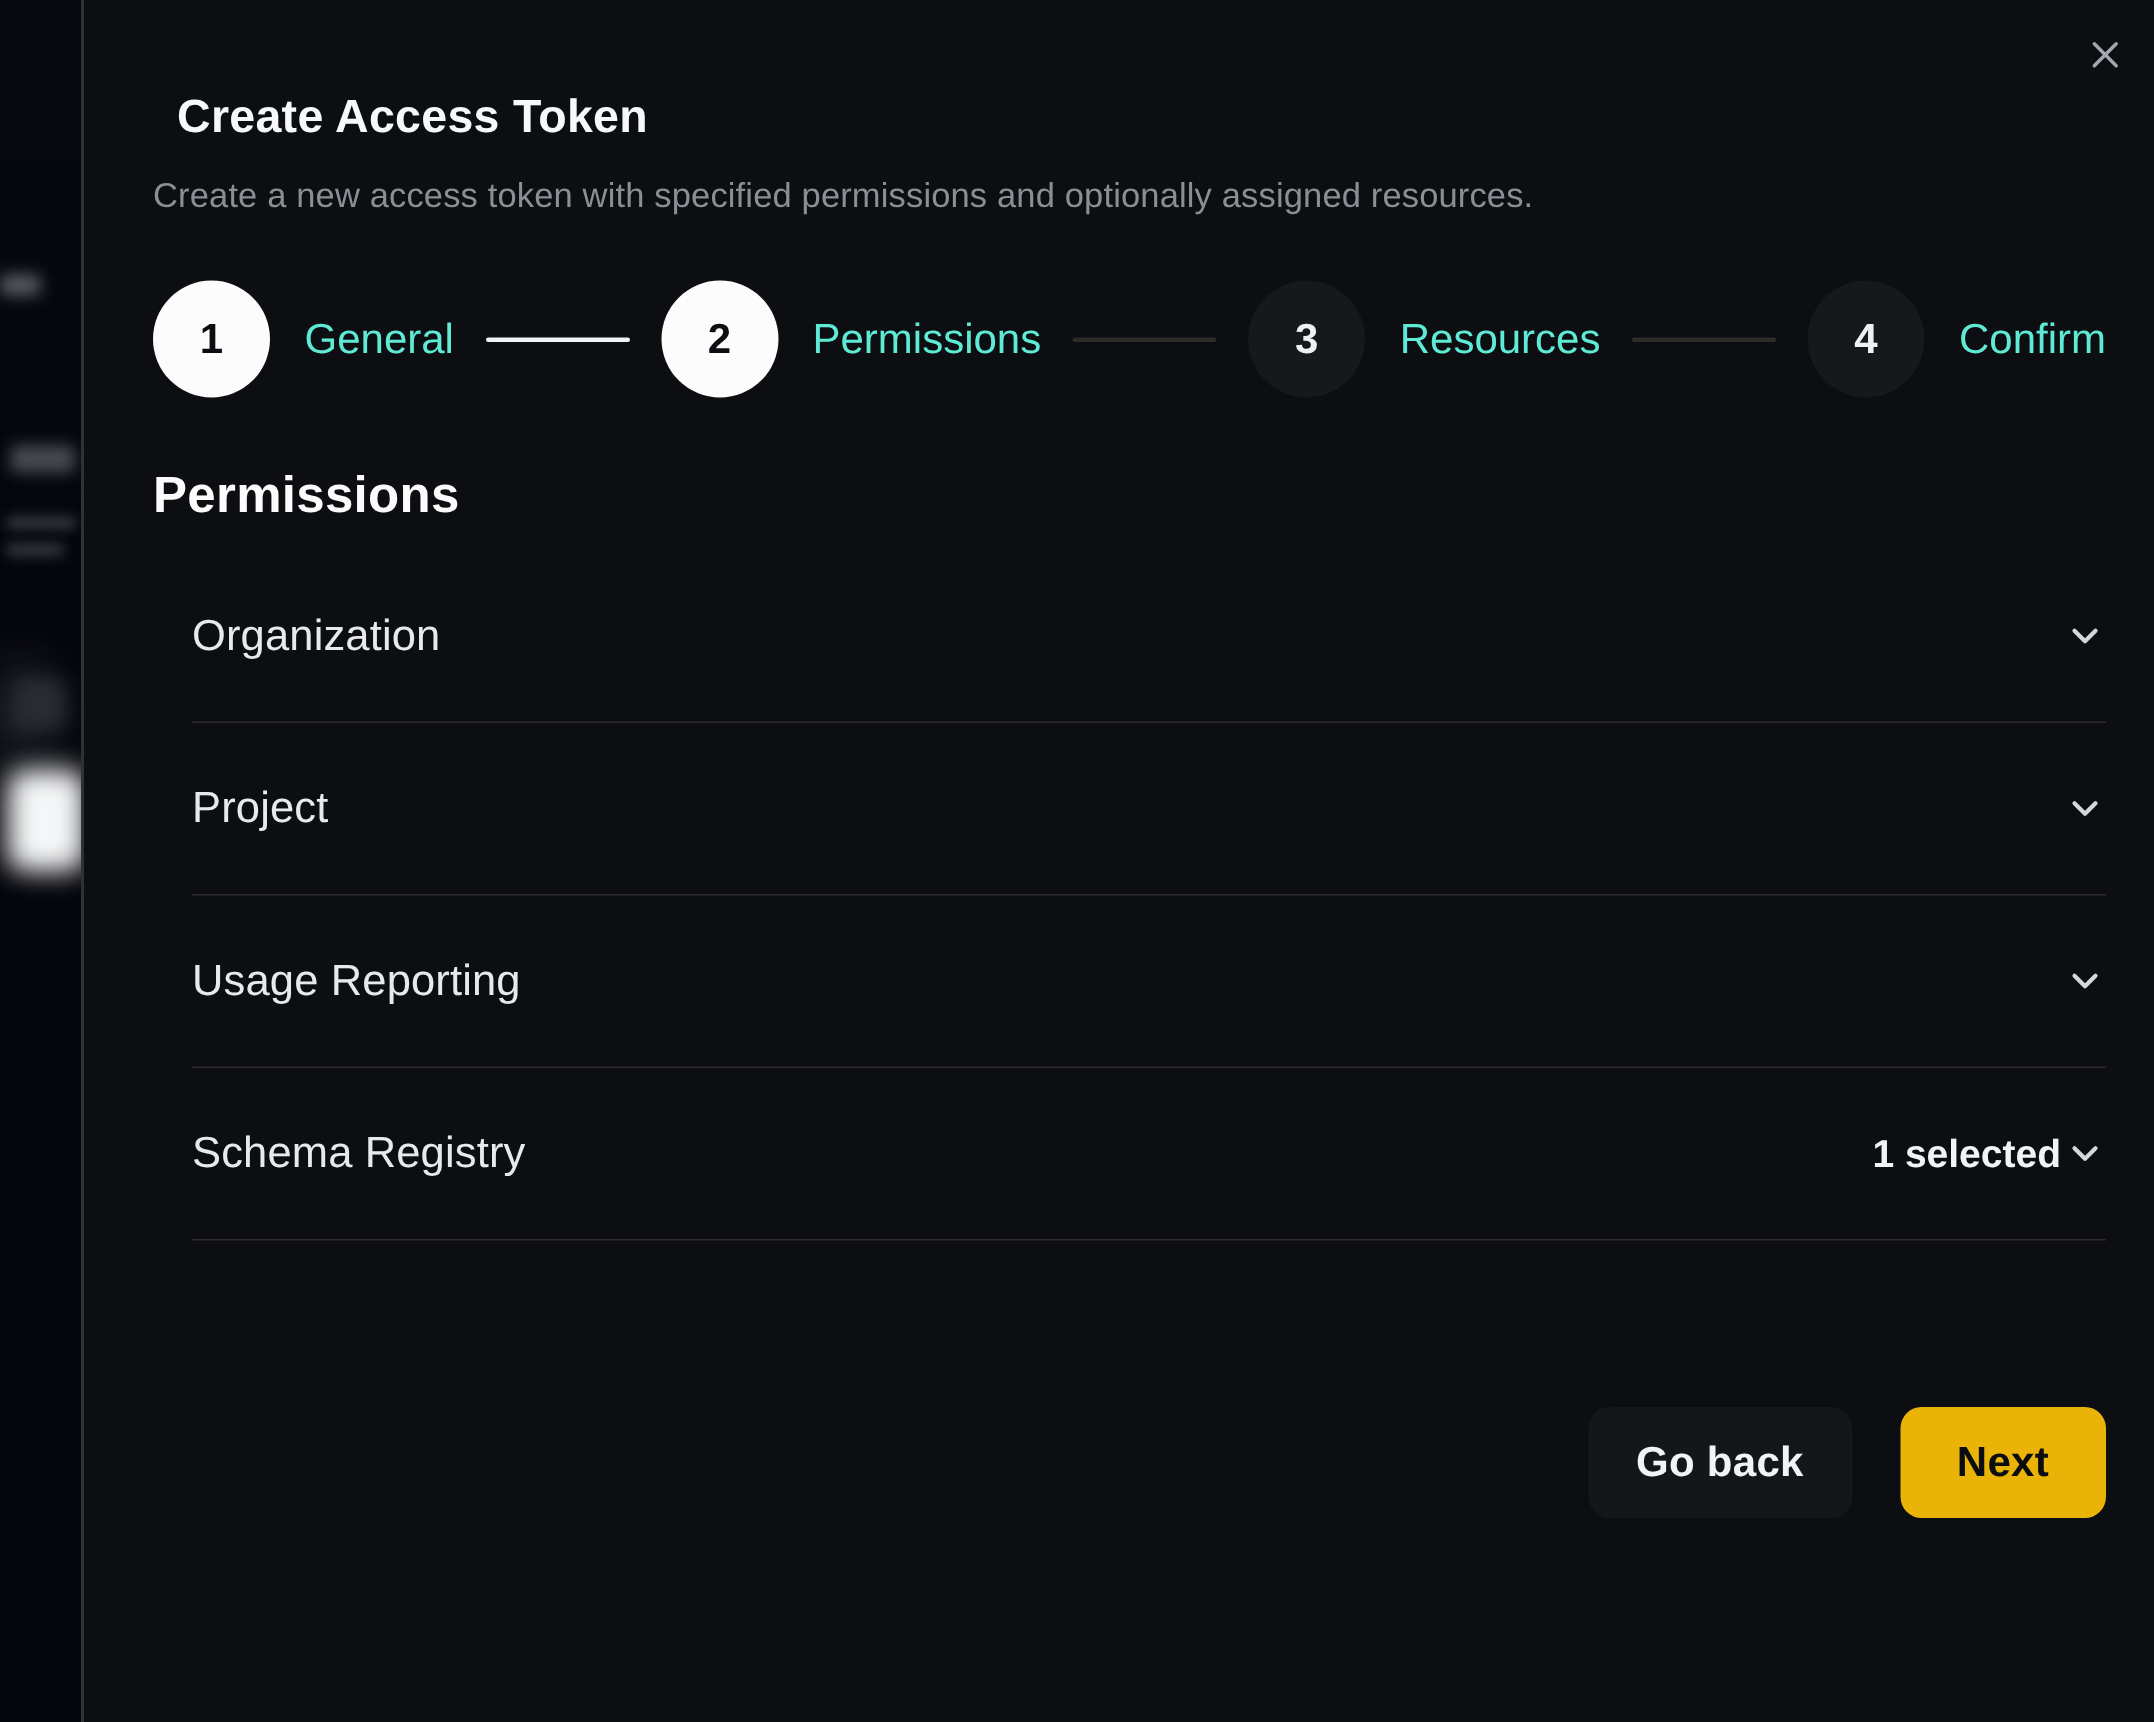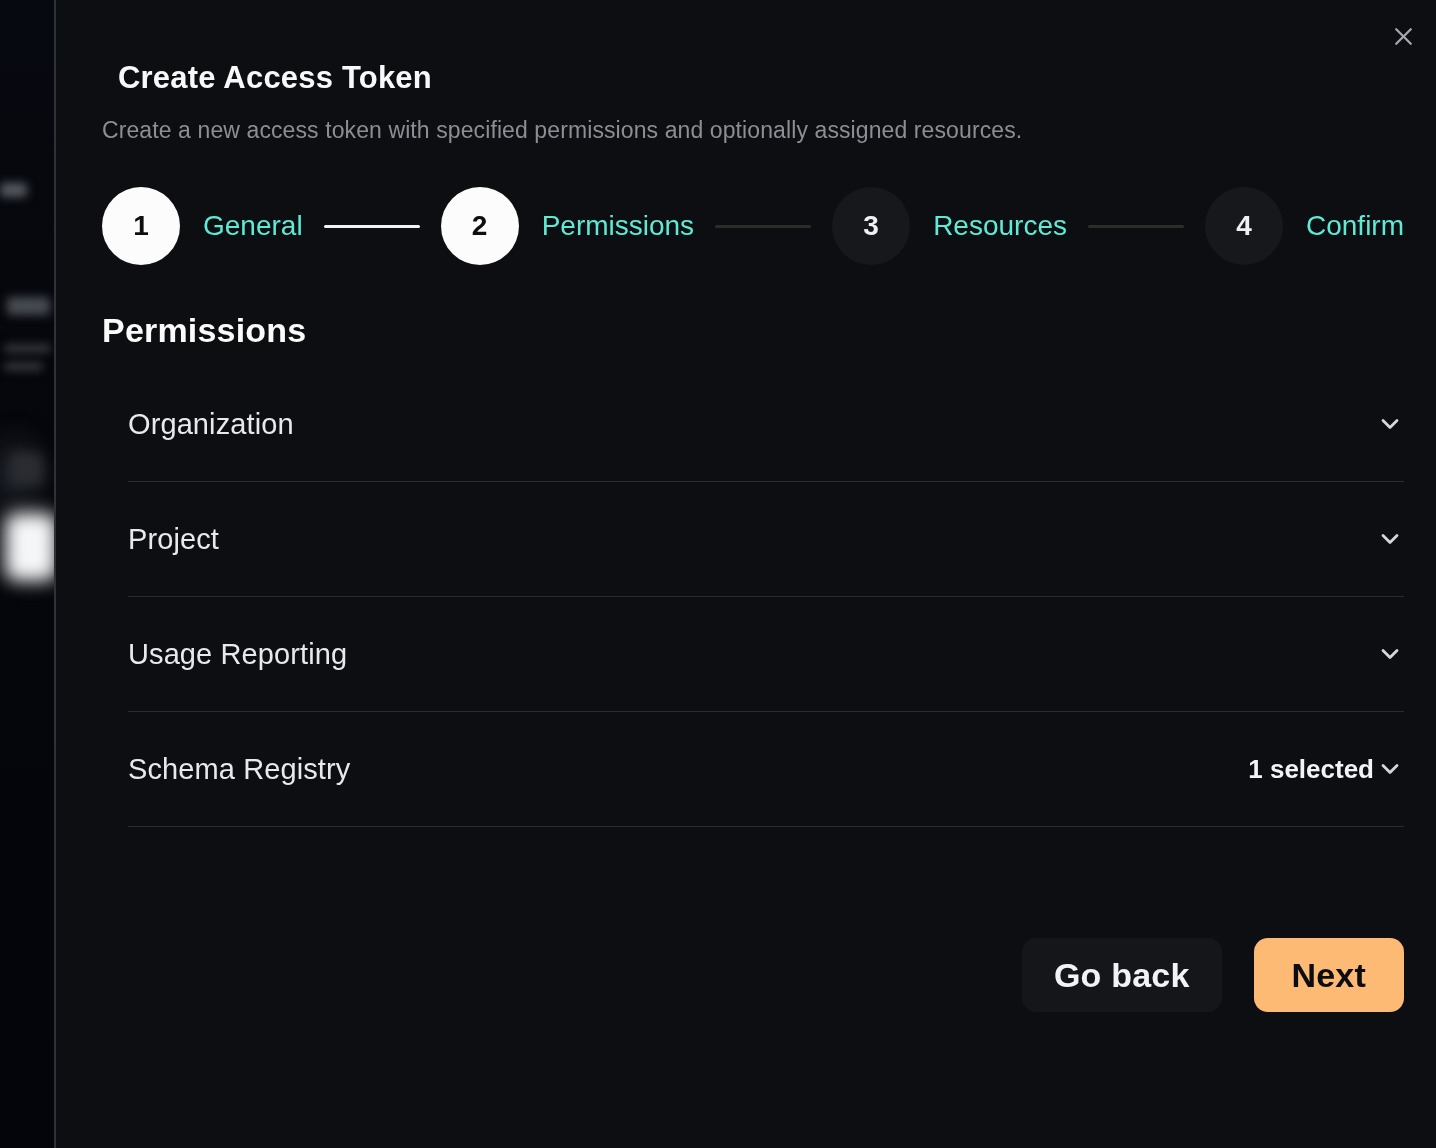--- a/index.html
+++ b/index.html
@@ -140,29 +140,29 @@
     display: flex;
     justify-content: flex-end;
     align-items: center;
     gap: 32px;
   }
   .btn {
     height: 74px;
     border: none;
     border-radius: 14px;
     font-family: inherit;
-    font-size: 34px;
+    font-size: 28px;
     font-weight: 700;
     letter-spacing: 0.2px;
     display: flex; align-items: center; justify-content: center;
     cursor: pointer;
     text-align: center;
   }
   .btn-secondary { background: #15161a; color: #f2f3f5; padding: 0 32px; }
-  .btn-primary   { background: #fdba74; color: #0c0d10; padding: 0 38px; }
+  .btn-primary   { background: #eab308; color: #0c0d10; padding: 0 38px; }
 </style>
 </head>
 <body>
 
 <div class="screen">
 
   <div class="backdrop">
     <div class="bg-blob bg-dash"></div>
     <div class="bg-blob bg-text1"></div>
     <div class="bg-blob bg-text2"></div>

